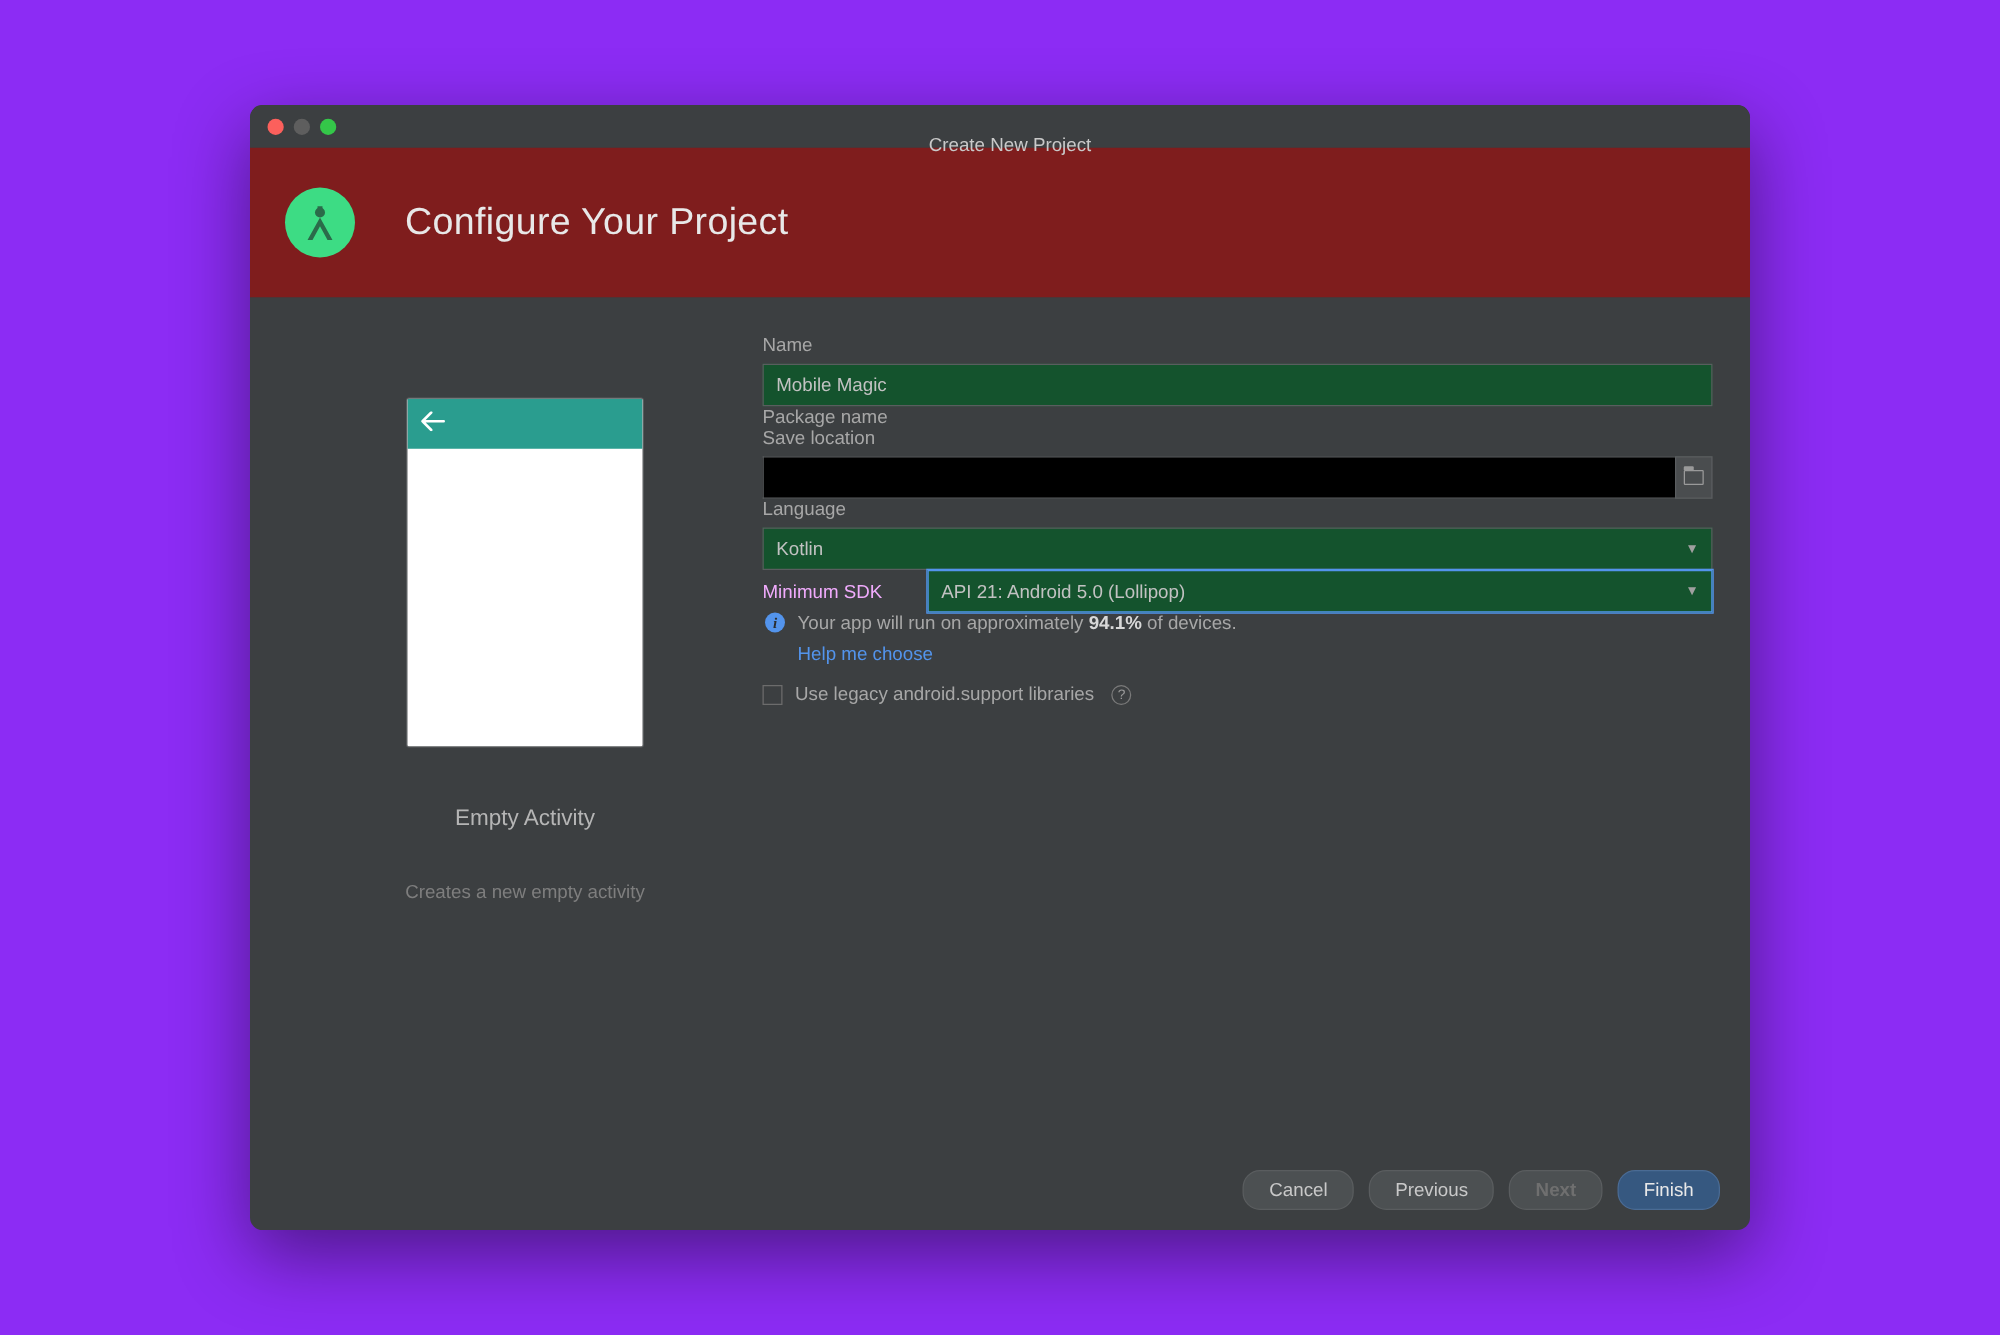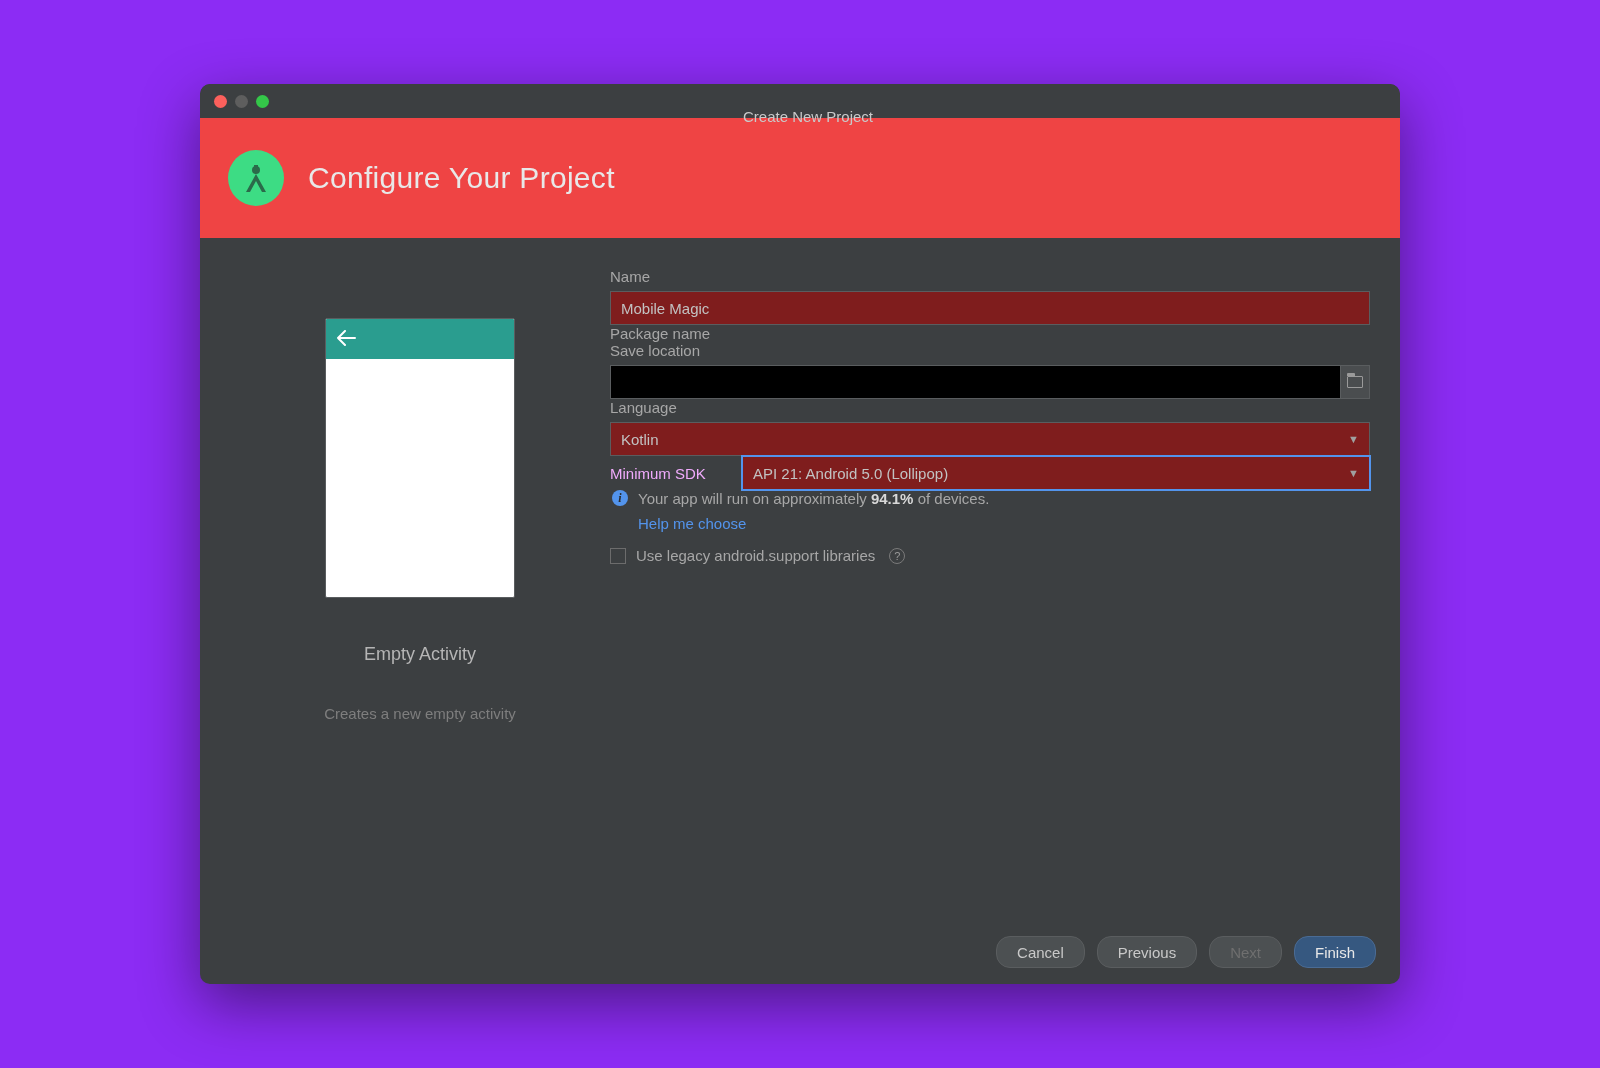--- a/index.html
+++ b/index.html
@@ -44,25 +44,25 @@
   .title {
     position: absolute;
     left: 16px; right: 0;
     text-align: center;
     color: #c9c9c9;
     font-size: 15px;
     font-weight: 500;
     margin-top: 31px;
   }
   .header {
-    background: #ef4444;
+    background: #7f1d1d;
     padding: 32px 28px;
     display: flex;
     align-items: center;
-    gap: 24px;
+    gap: 40px;
   }
   .logo {
     width: 56px; height: 56px;
     position: relative;
   }
   .logo-bg {
     width: 56px; height: 56px;
     background: #3ddc84;
     border-radius: 50%;
   }
@@ -130,21 +130,21 @@
     display: flex;
     flex-direction: column;
     gap: 6px;
   }
   .field-label {
     color: #a7a7a7;
     font-size: 15px;
   }
   .text-input, .select-input {
     height: 34px;
-    background: #7f1d1d;
+    background: #14532d;
     border: 1px solid #5a5d5f;
     color: #c2c2c2;
     font-size: 15px;
     padding: 0 10px;
     outline: none;
   }
   .text-input:focus, .select-input.focused {
     border-color: #5394ec;
   }
   .save-row {
@@ -286,20 +286,21 @@
     background: #4c5052;
     border: 1px solid #5a5d5f;
     color: #c9c9c9;
     font-size: 15px;
     cursor: pointer;
     border-radius: 14px;
   }
   .btn-disabled {
     color: #6f6f6f;
     cursor: default;
+    font-weight: bold;
   }
   .btn-primary {
     background: #365880;
     border-color: #4a6b94;
     color: #e8e8e8;
   }
 </style>
 </head>
 <body>
 

